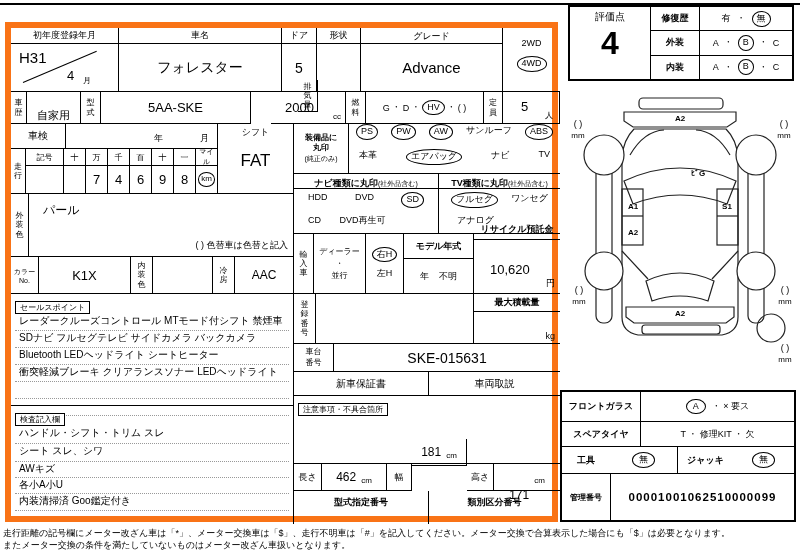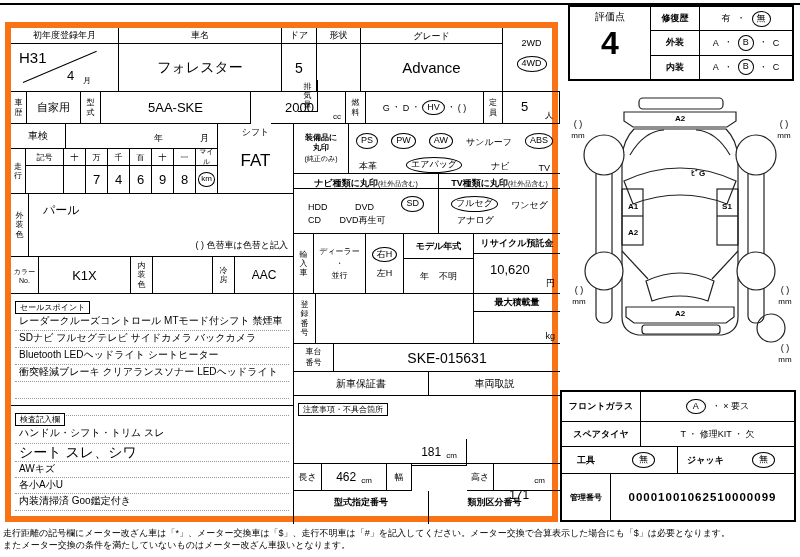--- a/index.html
+++ b/index.html
@@ -7,21 +7,21 @@
          font-family:"Liberation Sans","DejaVu Sans",sans-serif;overflow:hidden;}
   .a{position:absolute;box-sizing:border-box;}
   .c{display:flex;align-items:center;justify-content:center;text-align:center;}
   .col{display:flex;flex-direction:column;}
   .br{border-right:1px solid #000;}  .bb{border-bottom:1px solid #000;}
   .vl{width:11px;margin:0 auto;font-size:8px;line-height:1.15;word-break:break-all;text-align:center;display:block;}
   .hl{font-size:9px;}
   .cr{display:inline-block;border:1.5px solid #000;border-radius:50%;padding:1px 4px;line-height:1.3;}
   .tab{display:inline-block;border:1px solid #000;font-size:8px;padding:0 4px;line-height:1.4;background:#fff;}
   .dotln{border-bottom:1px dotted #999;}
-  .flexsb{display:flex;justify-content:space-between;align-items:flex-end;}
+  .flexsb{display:flex;justify-content:space-between;align-items:flex-start;}
   svg text{font-family:"Liberation Sans","DejaVu Sans",sans-serif;}
 </style>
 </head>
 <body>
 
 <div id="sheet">
   <div class="a" style="left:0;top:3px;width:800px;border-top:2px solid #000;"></div>
 
   <div class="a" style="left:5px;top:22px;width:553px;height:500px;border:6px solid #f97316;">
 
@@ -60,21 +60,21 @@
         <span>Advance</span>
       </div>
     <div class="a bb" style="left:492px;top:0;width:57px;height:64px;font-size:9px;text-align:center;">
       <div style="margin-top:10px;"><span>2WD</span></div>
       <div style="margin-top:8px;"><span class="cr">4WD</span></div>
     </div>
 
     <div class="a c br bb" style="left:0;top:64px;width:16px;height:32px;">
         <span class="vl">車歴</span>
       </div>
-    <div class="a c br bb" style="left:16px;top:64px;width:54px;height:32px;font-size:11px;">
+    <div class="a c br bb" style="left:16px;top:64px;width:54px;height:32px;font-size:11px;align-items:flex-end;">
         <span>自家用</span>
       </div>
     <div class="a c br bb" style="left:70px;top:64px;width:20px;height:32px;">
         <span class="vl">型式</span>
       </div>
     <div class="a c br bb" style="left:90px;top:64px;width:150px;height:32px;font-size:13px;">
         <span>5AA-SKE</span>
       </div>
     <div class="a c br bb" style="left:240px;top:52px;width:20px;height:32px;margin-left:47px;">
         <span class="vl">排気量</span>
@@ -246,42 +246,42 @@
       <span class="cr">右H</span>
       <span>左H</span>
     </div>
     <div class="a c br bb" style="left:393px;top:206px;width:70px;height:25px;">
         <b style="font-size:9px;">モデル年式</b>
       </div>
     <div class="a c br bb" style="left:393px;top:231px;width:70px;height:35px;font-size:9px;gap:10px;">
       <span>年</span>
       <span>不明</span>
     </div>
-    <div class="a c bb" style="left:463px;top:206px;width:86px;height:20px;">
+    <div class="a c bb" style="left:463px;top:192px;width:86px;height:20px;">
         <b style="font-size:9px;">リサイクル預託金</b>
       </div>
     <div class="a bb" style="left:463px;top:226px;width:86px;height:40px;">
       <span class="a" style="left:16px;top:8px;font-size:13px;">10,620</span>
       <span class="a" style="right:5px;bottom:3px;font-size:9px;">円</span>
     </div>
 
     <div class="a br bb" style="left:0;top:266px;width:283px;height:112px;padding:2px 4px;">
       <span class="tab">セールスポイント</span>
       <div class="dotln" style="font-size:10px;height:16px;padding-left:4px;">レーダークルーズコントロール MTモード付シフト 禁煙車</div>
       <div class="dotln" style="font-size:10px;height:16px;padding-left:4px;">SDナビ フルセグテレビ サイドカメラ バックカメラ</div>
       <div class="dotln" style="font-size:10px;height:16px;padding-left:4px;">Bluetooth LEDヘッドライト シートヒーター</div>
       <div class="dotln" style="font-size:10px;height:16px;padding-left:4px;">衝突軽減ブレーキ クリアランスソナー LEDヘッドライト</div>
       <div class="dotln" style="height:16px;"></div>
       <div class="dotln" style="height:16px;"></div>
     </div>
 
     <div class="a br" style="left:0;top:378px;width:283px;height:118px;padding:2px 4px;">
       <span class="tab">検査記入欄</span>
       <div class="dotln" style="font-size:10px;height:17px;padding-left:4px;">ハンドル・シフト・トリム スレ</div>
-      <div class="dotln" style="font-size:14px;height:17px;padding-left:4px;">シート スレ、シワ</div>
+      <div class="dotln" style="font-size:10px;height:17px;padding-left:4px;">シート スレ、シワ</div>
       <div class="dotln" style="font-size:10px;height:15px;padding-left:4px;">AWキズ</div>
       <div class="dotln" style="font-size:10px;height:15px;padding-left:4px;">各小A小U</div>
       <div class="dotln" style="font-size:10px;height:16px;padding-left:4px;">内装清掃済 Goo鑑定付き</div>
     </div>
 
     <div class="a c br bb" style="left:283px;top:266px;width:22px;height:50px;">
         <span class="vl">登録番号</span>
       </div>
     <div class="a br bb" style="left:305px;top:266px;width:158px;height:50px;"><span></span></div>
     <div class="a bb" style="left:463px;top:266px;width:86px;height:50px;">

